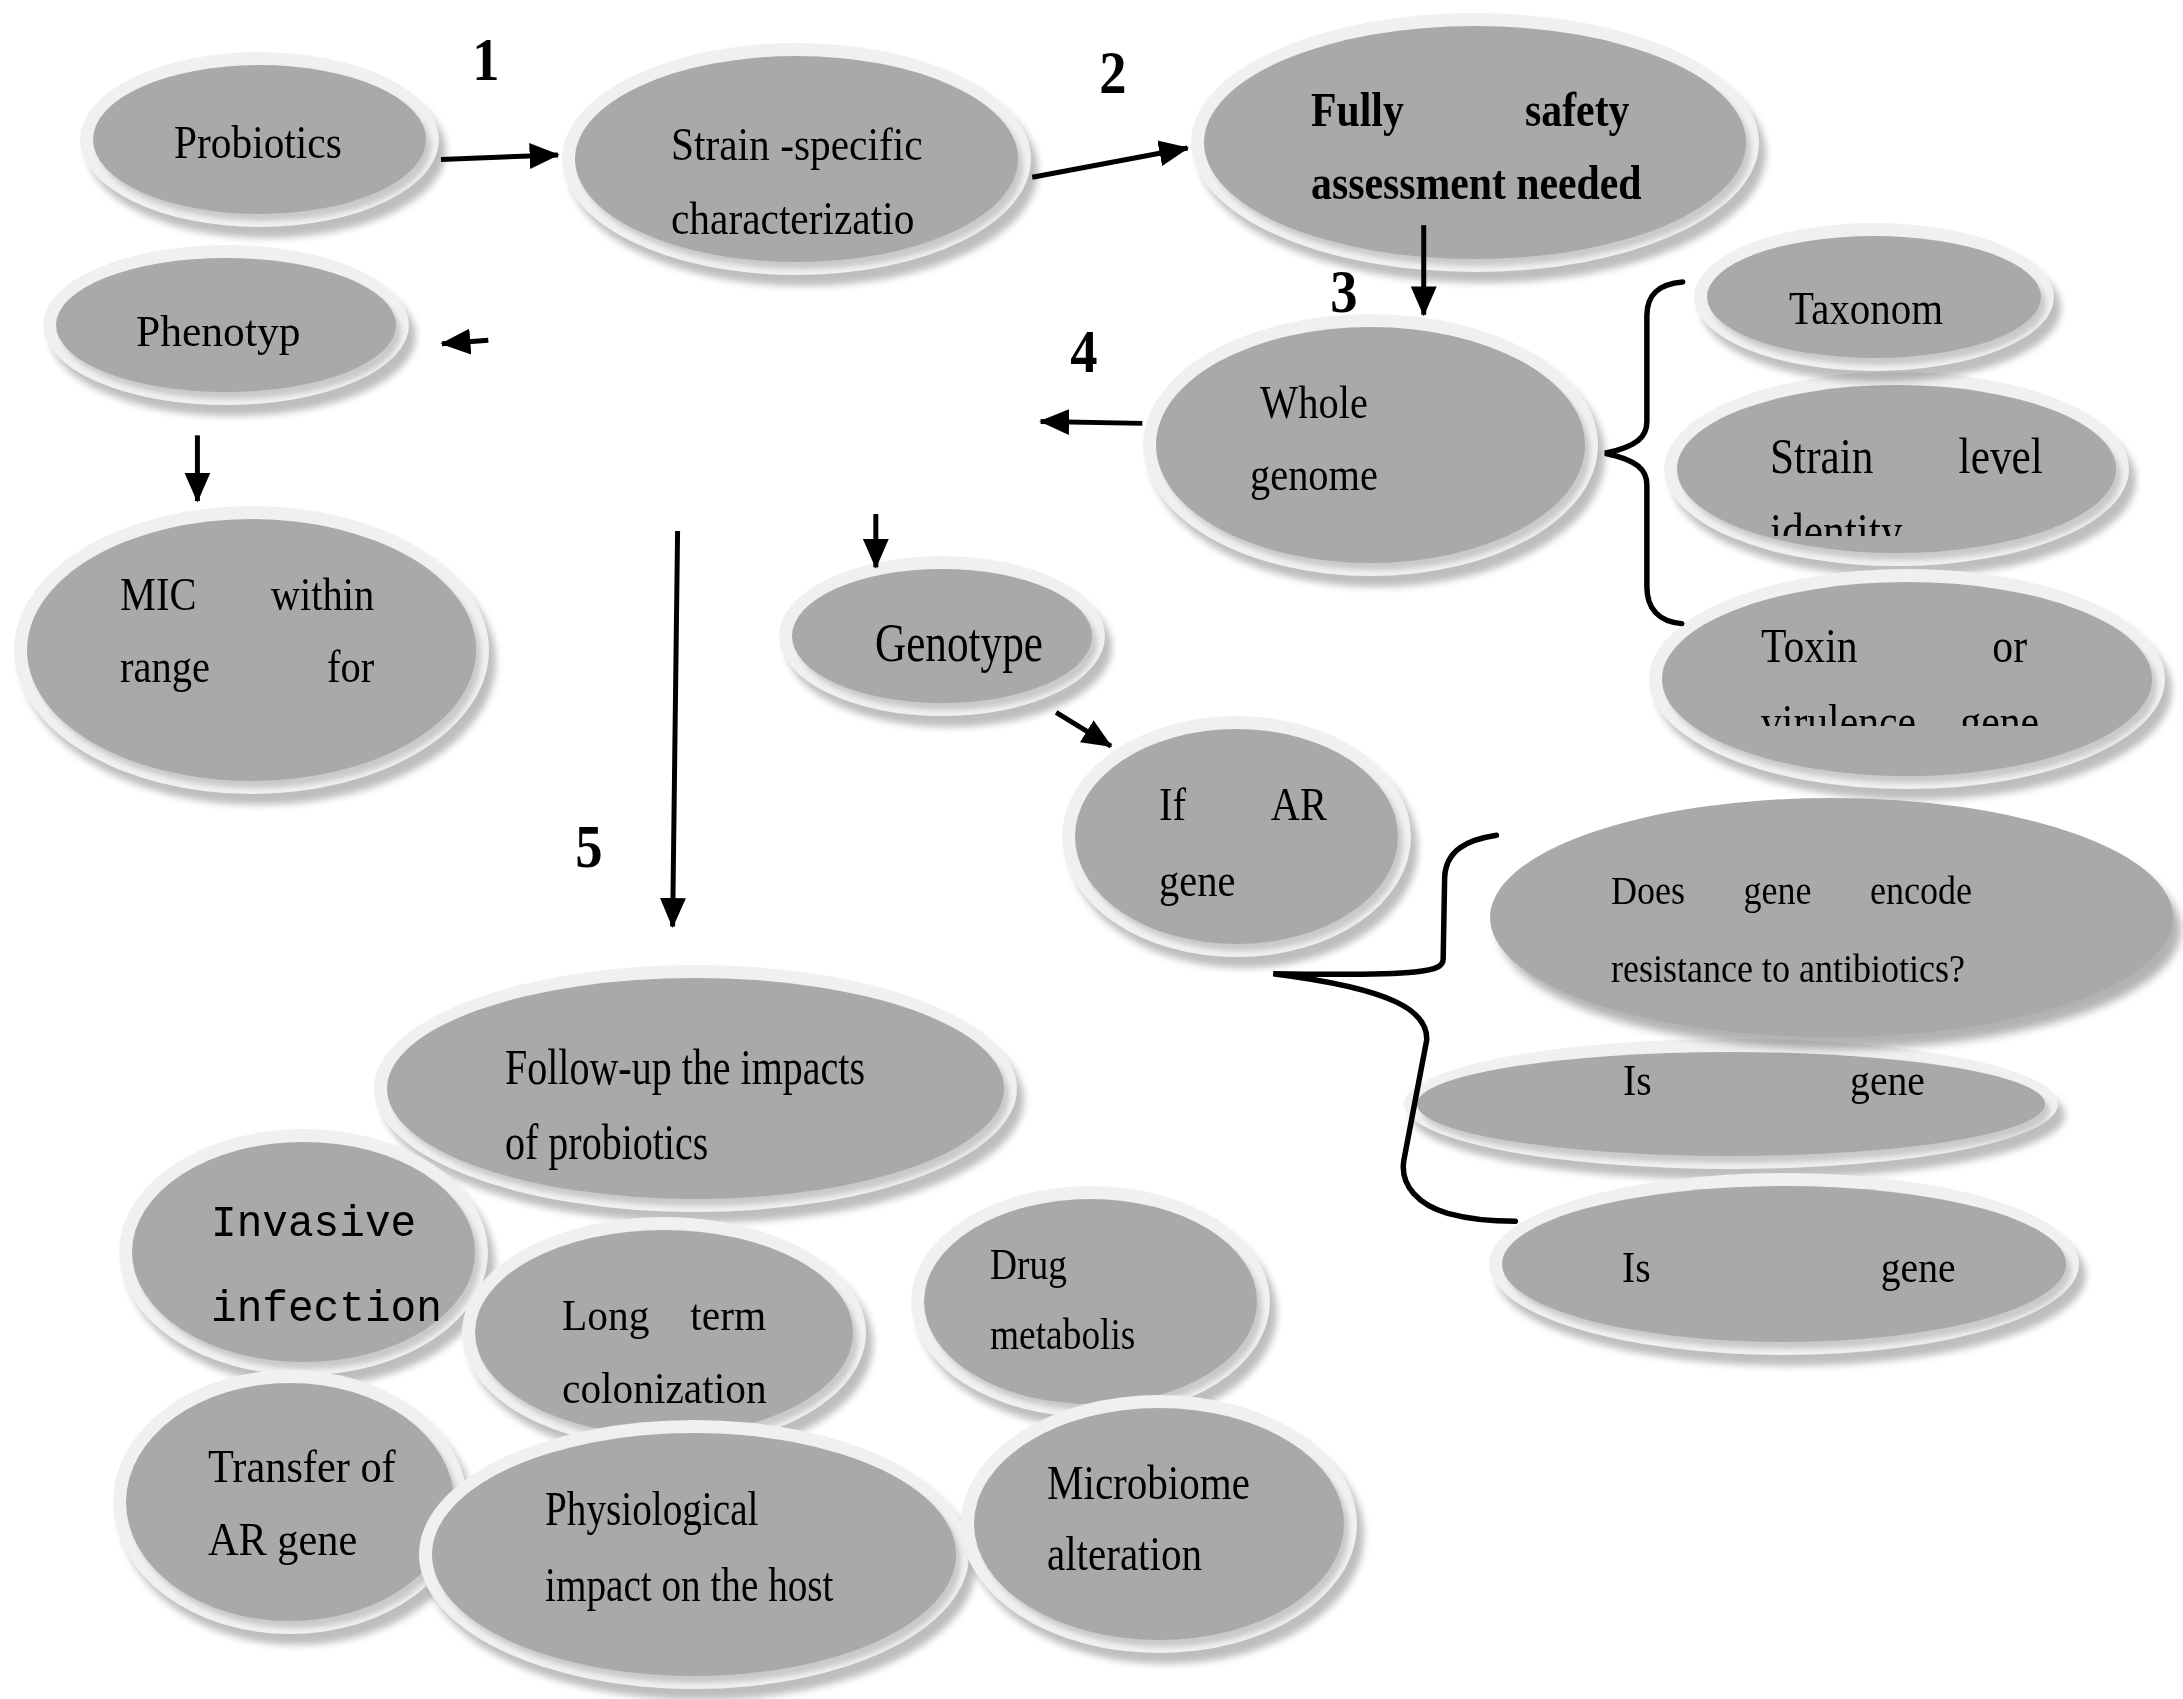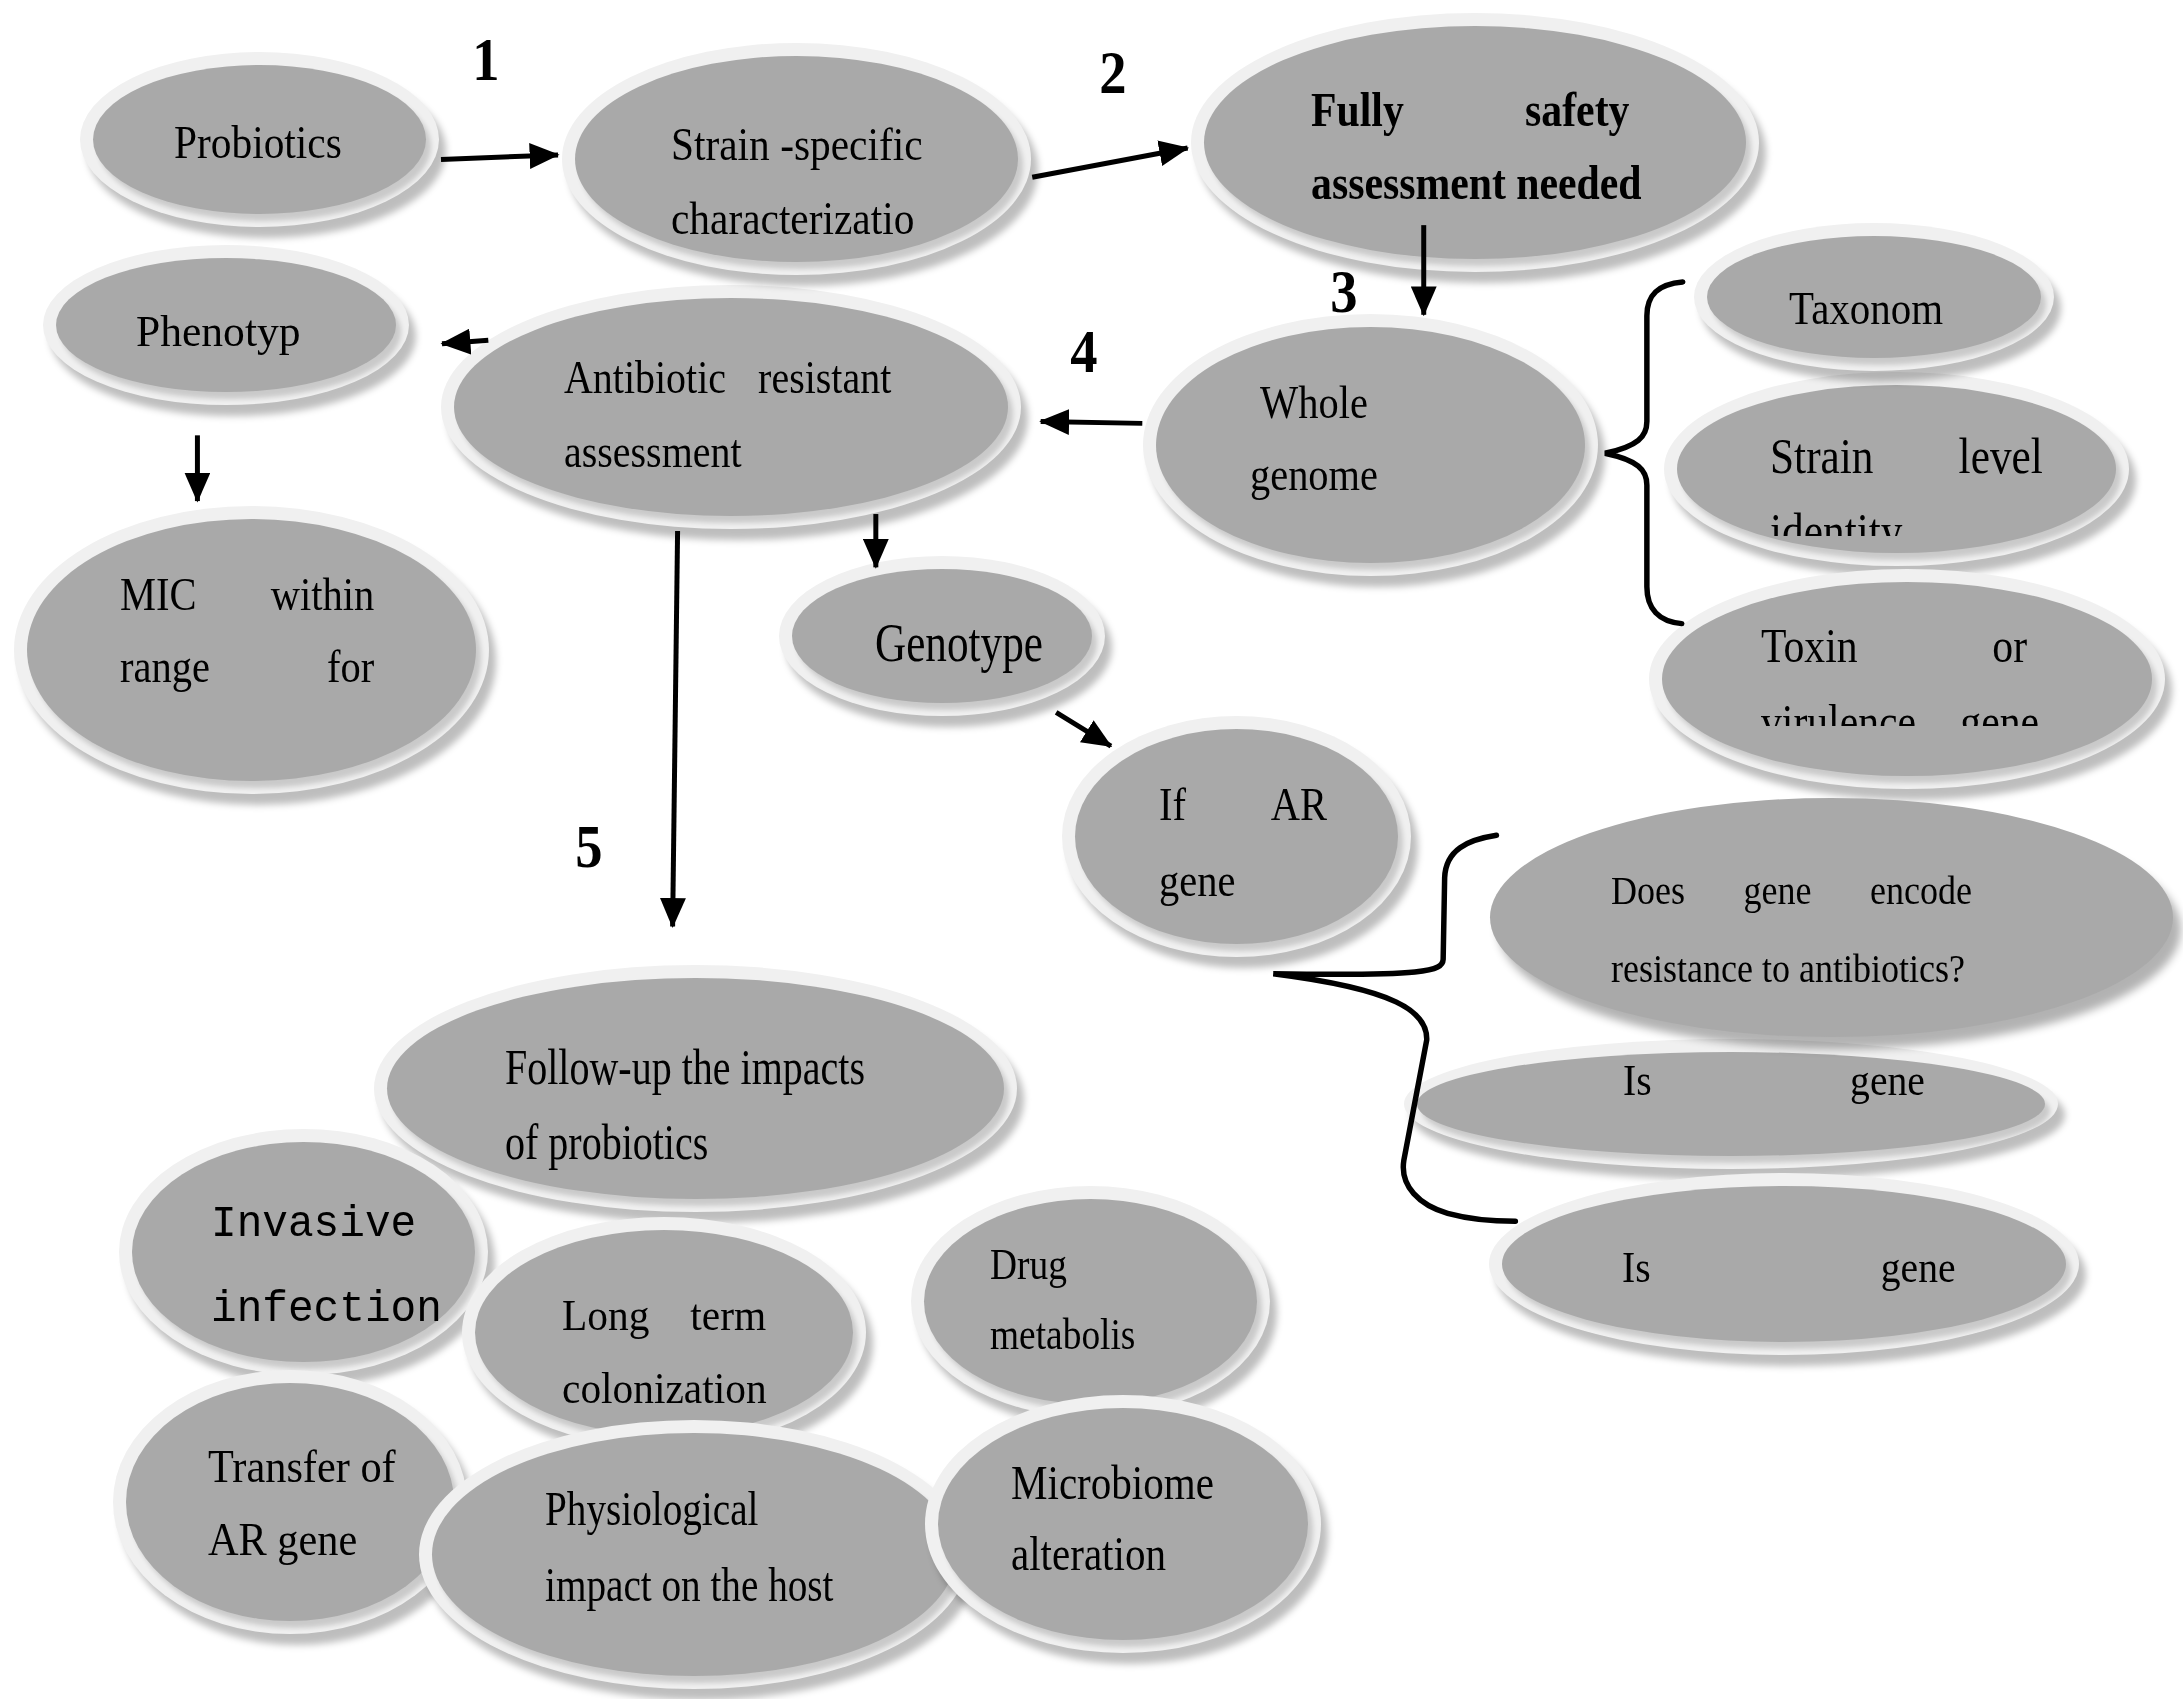--- a/index.html
+++ b/index.html
@@ -78,21 +78,21 @@
   <div class="node" style="left:419px;top:1420px;width:550px;height:269px;">
     <div class="ell">
         <div class="fill"></div>
       </div>
     <div class="txt" style="left:126px;top:51px;font-size:49px;line-height:76px;transform:scaleX(0.80);">
       <div class="ln">Physiological</div>
       <div class="ln">impact on the host</div>
     </div>
   </div>
 
-  <div class="node" style="left:925px;top:1395px;width:396px;height:258px;">
+  <div class="node" style="left:961px;top:1395px;width:396px;height:258px;">
     <div class="ell">
         <div class="fill"></div>
       </div>
     <div class="txt" style="left:86px;top:52px;font-size:48px;line-height:71px;transform:scaleX(0.855);">
       <div class="ln">Microbiome</div>
       <div class="ln">alteration</div>
     </div>
   </div>
 
   <div class="node" style="left:1664px;top:372px;width:465px;height:194px;">
@@ -117,29 +117,20 @@
   <div class="node" style="left:1649px;top:569px;width:516px;height:220px;">
     <div class="ell">
         <div class="fill"></div>
       </div>
     <div class="txt clip" style="left:112px;top:39px;height:118px;width:339px;font-size:49px;line-height:76px;transform:scaleX(0.85);">
       <div class="ln sp" style="width:313px;">Toxin or</div>
       <div class="ln sp" style="width:327px;">virulence gene</div>
     </div>
   </div>
 
-  <div class="node" style="left:441px;top:285px;width:580px;height:244px;">
-    <div class="ell">
-        <div class="fill"></div>
-      </div>
-    <div class="txt" style="left:123px;top:55px;font-size:47px;line-height:74px;transform:scaleX(0.85);">
-      <div class="ln sp" style="width:385px;">Antibiotic resistant</div>
-      <div class="ln">assessment</div>
-    </div>
-  </div>
 
   <div class="node" style="left:562px;top:43px;width:469px;height:232px;">
     <div class="ell">
         <div class="fill"></div>
       </div>
     <div class="txt" style="left:109px;top:64px;font-size:47px;line-height:74px;transform:scaleX(0.88);">
       <div class="ln">Strain -specific</div>
       <div class="ln">characterizatio</div>
     </div>
   </div>

